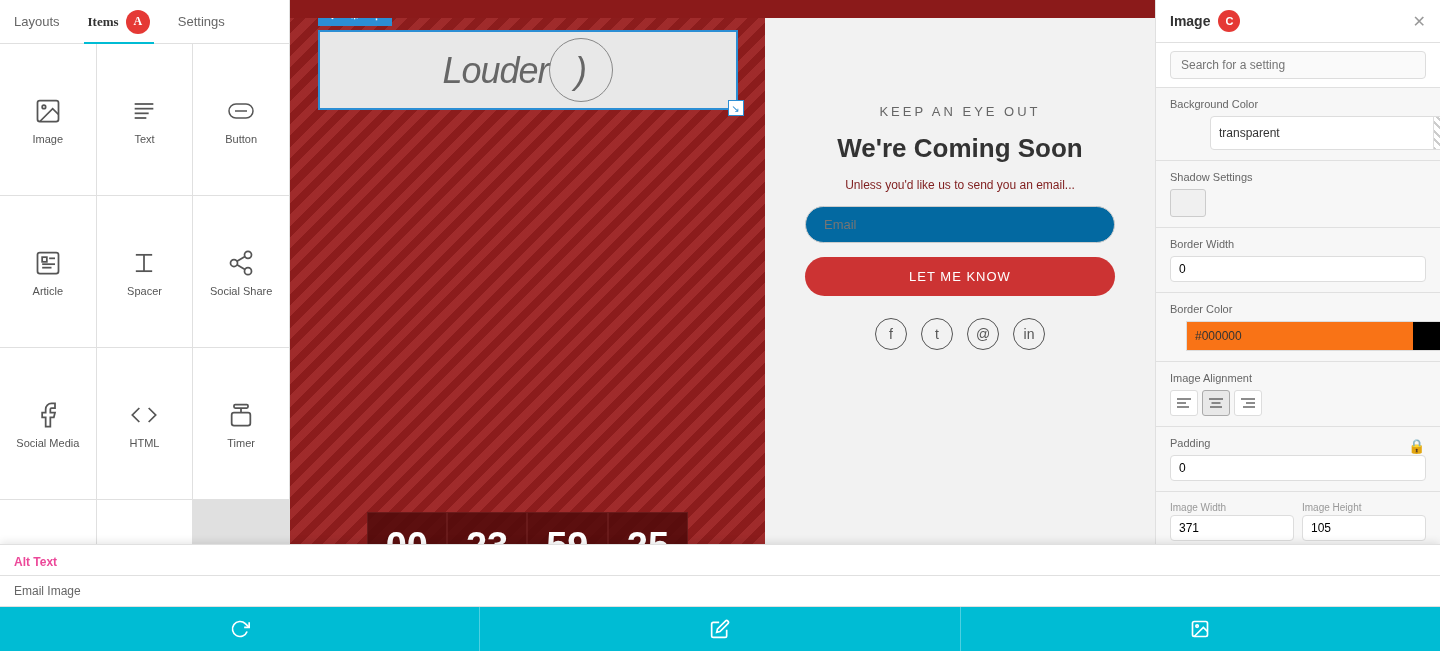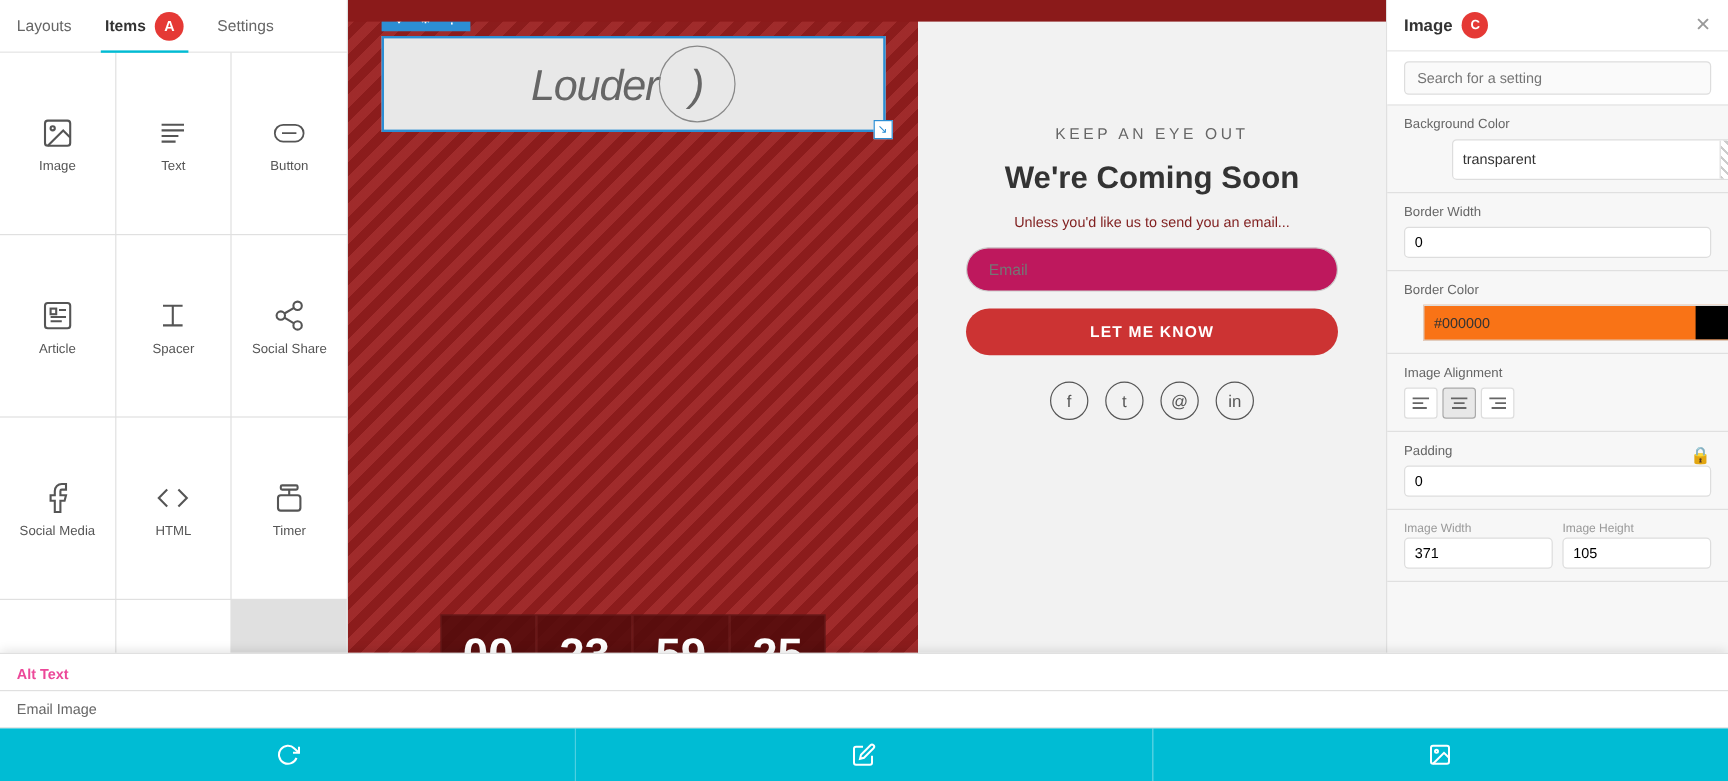--- a/index.html
+++ b/index.html
@@ -25,20 +25,21 @@
     .tab-item {
       font-size: 13px;
       color: #666;
       cursor: pointer;
       padding: 10px 4px;
       position: relative;
     }
     .tab-item.active {
       color: #333;
       font-weight: 600;
+      font-family: Liberation Serif, serif;
     }
     .tab-item.active::after {
       content: '';
       position: absolute;
       bottom: 0;
       left: 0;
       right: 0;
       height: 2px;
       background: #00bcd4;
     }
@@ -250,35 +251,35 @@
       color: #7f1d1d;
       text-align: center;
     }
     .email-input-field {
       width: 100%;
       border: 1px solid #ccc;
       border-radius: 20px;
       padding: 10px 18px;
       font-size: 13px;
       color: #bbb;
-      background: #be185d;
+      background: #0369a1;
       outline: none;
     }
     .let-me-know-btn {
       width: 100%;
       background: #cc3333;
       color: #fff;
       border: none;
       border-radius: 20px;
       padding: 12px;
       font-size: 13px;
       letter-spacing: 1px;
       text-transform: uppercase;
       cursor: pointer;
-      font-weight: 700;
+      font-weight: 400;
       text-align: center;
     }
     .social-icons-row {
       display: flex;
       gap: 14px;
       margin-top: 8px;
     }
     .social-icon-circle {
       width: 32px; height: 32px;
       border-radius: 50%;
@@ -707,20 +708,24 @@
   </div>
 
   <div class="settings-section">
     <div class="settings-label">Background Color</div>
     <div class="color-input-row">
       <input class="color-text-input" type="text" value="transparent" style="">
       <div class="hatch-icon"></div>
     </div>
   </div>
 
+  <div class="settings-section">
+    <div class="settings-label">Shadow Settings</div>
+    <div class="shadow-box"></div>
+  </div>
 
   <div class="settings-section">
     <div class="settings-label">Border Width</div>
     <input class="num-input" type="text" value="0" style="">
   </div>
 
   <div class="settings-section">
     <div class="settings-label">Border Color</div>
     <div class="color-swatch-input">
       <input class="color-text-input" type="text" value="#000000" style="">

